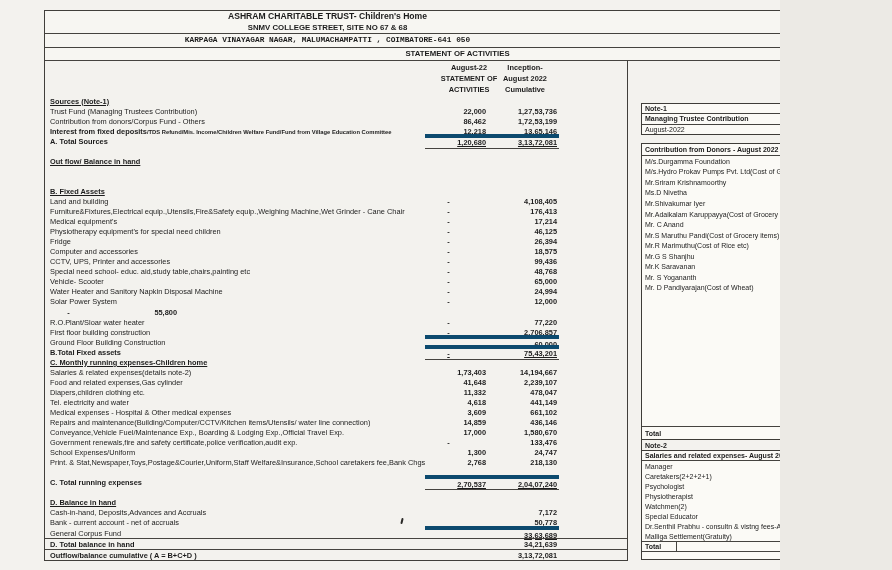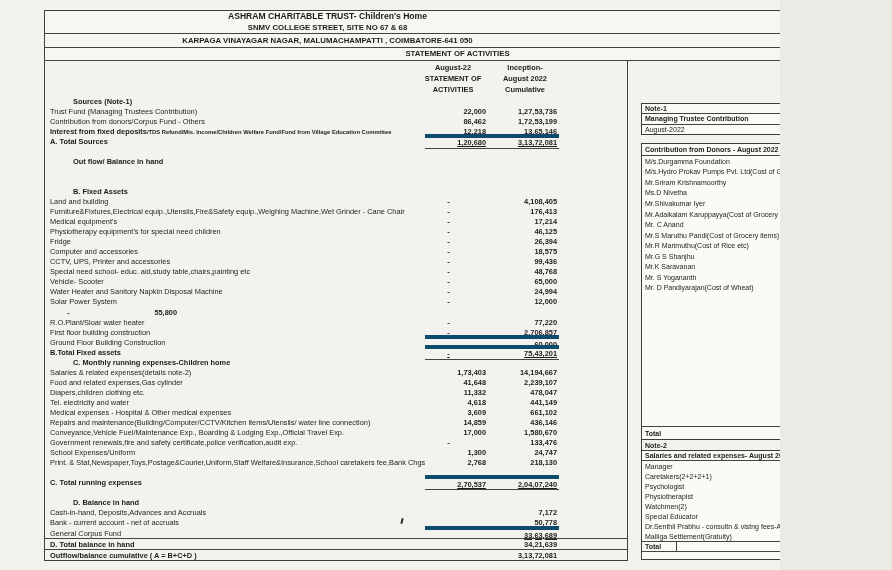--- a/index.html
+++ b/index.html
@@ -3,51 +3,51 @@
 <meta charset="utf-8">
 <style>
   html,body{margin:0;padding:0;background:#eceae5;}
   .page{position:relative;width:780px;height:570px;background:#f3f2ee;
         font-family:"Liberation Sans",sans-serif;color:#1c1c1c;overflow:hidden;}
 
   
   .hdr{position:absolute;left:44px;top:10px;width:789px;border:1.4px solid #413f3b;border-right:none;border-bottom:none;background:#f7f6f2;}
   .hrow{border-bottom:1px solid #45433f;}
   .hr1{height:22px;}
-  .hr2{height:13px;}
+  .hr2{height:13px;font-family:Liberation Mono, monospace;}
   .hr3{height:12px;text-align:center;padding-left:36px;font-weight:bold;font-size:7.8px;line-height:12px;}
   .hcenter{width:565px;text-align:center;}
   .t1{font-weight:bold;font-size:8.6px;line-height:11px;}
   .t2{font-weight:bold;font-size:7.8px;line-height:11px;}
   .t3{font-weight:bold;font-size:7.8px;line-height:13px;}
 
   
   .topcells{position:absolute;left:833px;top:10px;width:44px;height:93px;border:1.4px solid #413f3b;border-bottom:none;box-sizing:border-box;}
   .tc{border-bottom:1px solid #45433f;}
   .tc1{height:24px;}.tc2{height:19px;}
 
   
   .main{position:absolute;left:44px;top:60px;width:582px;height:500px;
         border-left:1.4px solid #413f3b;border-right:1.4px solid #413f3b;border-bottom:1.6px solid #413f3b;box-sizing:content-box;}
   .colheads{position:relative;height:36px;}
   .ch{position:absolute;top:2px;font-weight:bold;font-size:7.4px;line-height:11px;text-align:center;width:86px;}
-  .ch1{left:365px;}
+  .ch1{left:381px;}
   .ch2{left:437px;}
   .rows{display:flex;flex-direction:column;height:464px;}
   .row{flex:1;display:flex;align-items:center;min-height:0;}
   .lbl{flex:1;padding-left:5px;white-space:nowrap;overflow:hidden;font-size:7.4px;}
   .lbl-small{font-size:5.8px;font-weight:bold;}
   .nums{width:134px;display:flex;align-items:center;height:100%;}
   .v1{width:61px;text-align:right;font-weight:bold;font-size:7.4px;}
   .v2{width:71px;text-align:right;font-weight:bold;font-size:7.4px;padding-right:2px;}
   .rsp{width:68px;height:100%;}
   .tline .nums{border-top:4px solid #0c4a6e;text-decoration:underline;}
   .bline .nums{border-bottom:1px solid #45433f;}
   .rowtop{border-top:1px solid #45433f;}
-  .sec .lbl-main{font-weight:bold;text-underline-offset:1px;margin-left:23px;}
+  .sec .lbl-main{font-weight:bold;text-decoration:underline;text-underline-offset:1px;}
   .lb .lbl-main{font-weight:bold;}
   .dash .v1{text-align:center;padding-right:14px;box-sizing:border-box;}
 
   
   .spine{position:absolute;left:833px;top:103px;width:42.6px;height:453px;
          border-left:1px solid #45433f;border-right:1.4px solid #413f3b;}
   .nbox{position:absolute;left:641px;width:236px;border:1.2px solid #3e3c38;box-sizing:border-box;background:#fbfaf6;}
   .nrow{display:flex;align-items:center;}
   .nlbl{width:189px;padding-left:3px;font-size:7px;white-space:nowrap;overflow:hidden;border-right:1px solid #45433f;height:100%;display:flex;align-items:center;position:relative;}
   .nval{flex:1;text-align:right;padding-right:3px;font-size:7px;}

